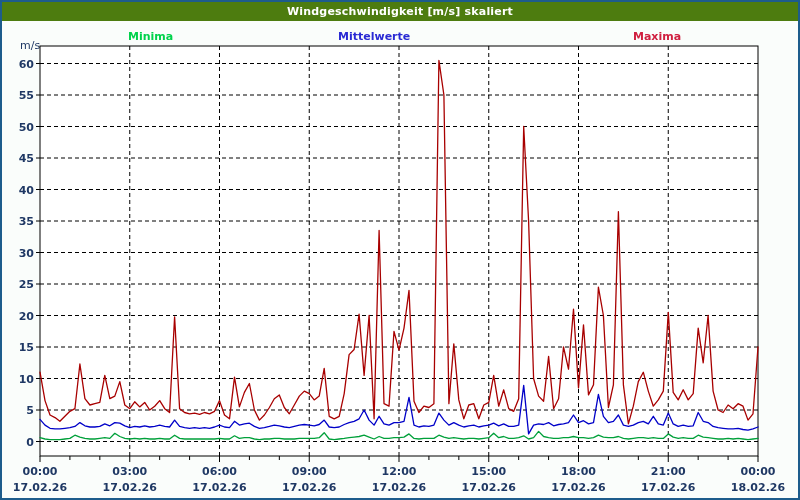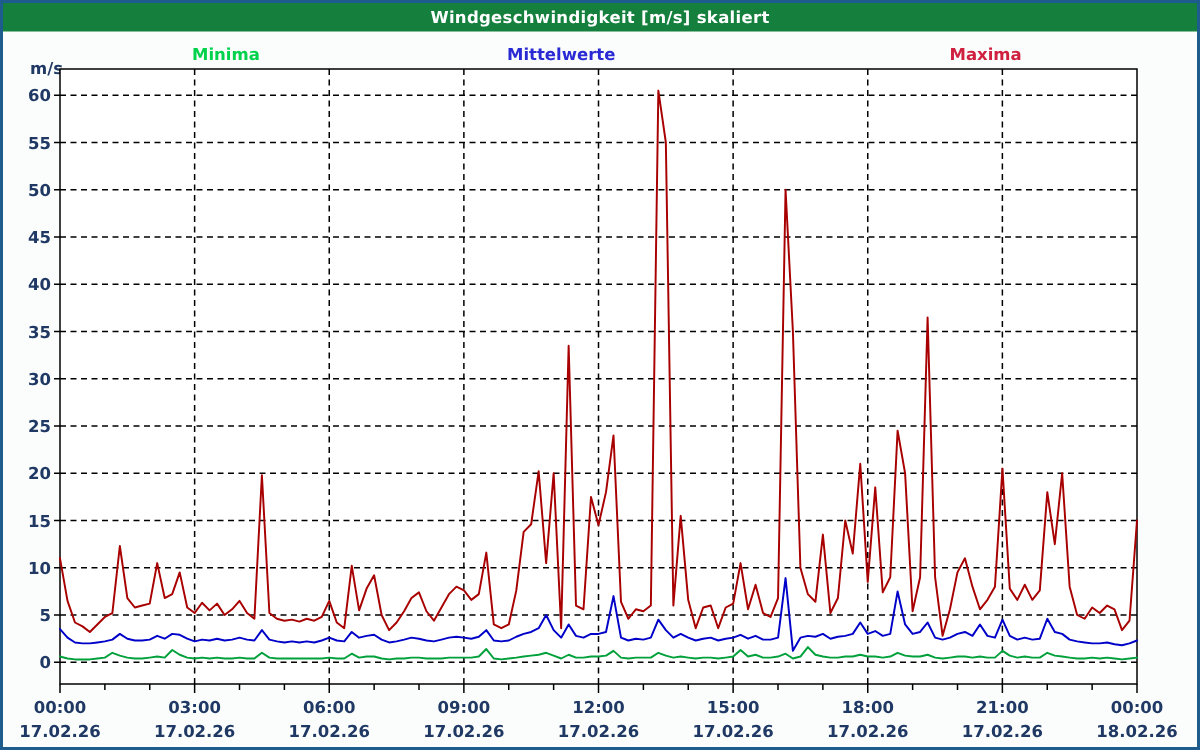--- a/index.html
+++ b/index.html
@@ -10,36 +10,36 @@
   }
   #widget{
     position:relative;
     width:796px;height:496px;
     border:2px solid #1D5C8C;
     background:#FAFDFB;
     overflow:hidden;
   }
   #titlebar{
     position:absolute;left:0;top:0;width:100%;height:19px;
-    background:#15803d;
+    background:#4d7c0f;
     color:#ffffff;
     font-size:11px;font-weight:bold;
     text-align:center;line-height:19px;
     letter-spacing:0.2px;
   }
   .legend-item{
     position:absolute;top:28px;
     font-size:11px;font-weight:bold;
   }
   #legend-minima{left:126px;color:#00D24B;}
   #legend-mittelwerte{left:336px;color:#2A2AD4;text-align:center;}
   #legend-maxima{left:631px;color:#D02040;}
   #ylabel{
     position:absolute;left:18px;top:37px;
-    font-size:11px;font-weight:bold;color:#1F3864;
+    font-size:11px;font-weight:normal;color:#1F3864;
   }
   #chart-svg{position:absolute;left:0;top:0;}
   text.tick{
     font-family:"DejaVu Sans","Liberation Sans",sans-serif;
     font-size:11px;font-weight:bold;fill:#1F3864;
   }
 </style>
 </head>
 <body>
 

